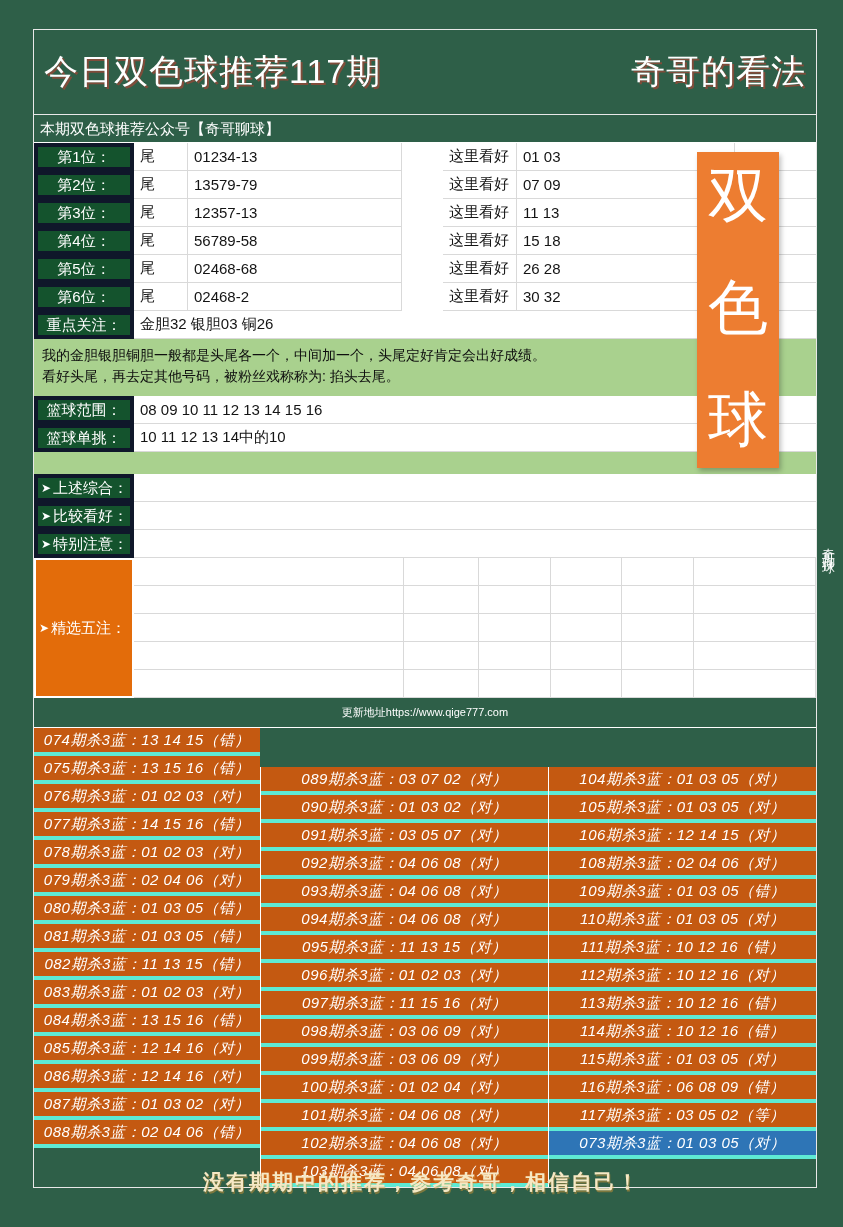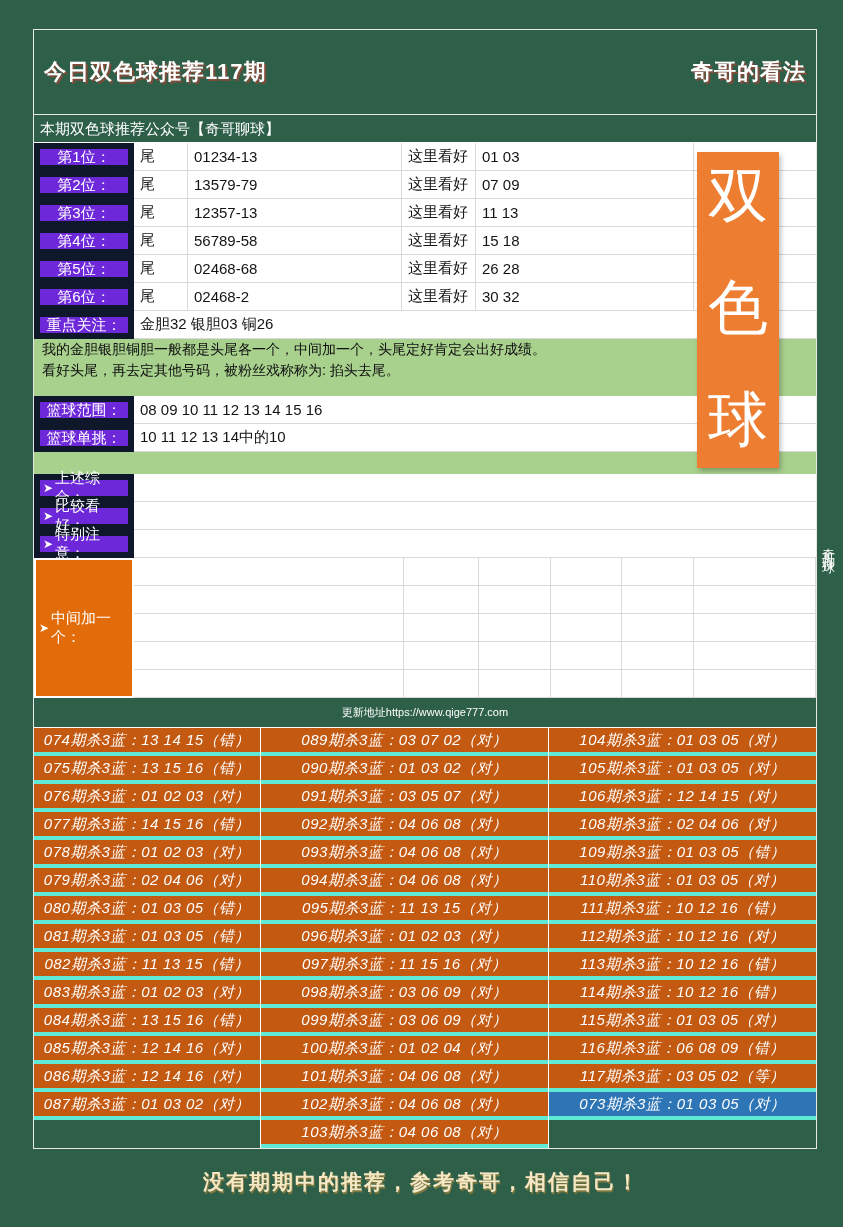--- a/index.html
+++ b/index.html
@@ -4,63 +4,63 @@
 <style>
   * { box-sizing: border-box; margin: 0; padding: 0; }
   body { font-family: "Liberation Sans", "DejaVu Sans", sans-serif; }
   .canvas { position: relative; width: 843px; height: 1227px; background: #2E5F48; overflow: hidden; }
 
   .content { position: absolute; left: 33px; top: 29px; width: 784px; border: 1px solid #E8E8E8; }
 
   
   .hdr { height: 85px; display: flex; justify-content: space-between; align-items: center;
          padding: 0 10px; border-bottom: 1px solid #E8E8E8; }
-  .hdr .t { font-size: 22px; font-weight: bold; color: #FFFFFF;
+  .hdr .t { font-size: 34px; font-weight: normal; color: #FFFFFF;
             text-shadow: 2px 2px 0 rgba(196,60,48,0.55); letter-spacing: 1px; }
 
   
   .subbar { height: 28px; line-height: 27px; color: #FFFFFF; font-size: 15px;
             padding-left: 6px; border-bottom: 1px solid #FFFFFF; }
 
   
   .xrow { display: flex; height: 28px; background: #FFFFFF; }
-  .cell-label { width: 100px; flex: 0 0 100px; background: #6d28d9; border: 6px solid #0f172a;
+  .cell-label { width: 100px; flex: 0 0 100px; background: #14532d; border: 4px solid #0f172a;
                 color: #FFFFFF; font-size: 15px; display: flex; align-items: center; justify-content: center; }
   .cell-label.arrowed { justify-content: flex-start; padding-left: 3px; }
   .cell { display: flex; align-items: center; padding: 0 6px; font-size: 15px; color: #141414;
           border-right: 1px solid #D9D9D9; border-bottom: 1px solid #D9D9D9; }
   .w-tail  { width: 54px;  flex: 0 0 54px; }
   .w-num   { width: 214px; flex: 0 0 214px; }
-  .w-hint  { width: 74px;  flex: 0 0 74px; }
+  .w-hint  { width: 74px;  flex: 0 0 74px; margin-left: 41px; }
   .w-picks { width: 218px; flex: 0 0 218px; }
   .w-rest  { flex: 1; border-right: none; }
   .w-fill  { flex: 1; border-right: none; }
 
   .arrow-ic { color: #FFFFFF; font-size: 12px; margin-right: 2px; }
 
   
   .noteblock { height: 57px; background: #A9D18E; color: #0E0E0E; font-size: 14px;
-               padding: 0 8px 0 8px; line-height: 21px; }
+               padding: 6px 8px 0 8px; line-height: 21px; }
   .greenbar { height: 22px; background: #A9D18E; }
 
   
   .selwrap { display: flex; height: 140px; background: #FFFFFF; }
   .sel-label { width: 100px; flex: 0 0 100px; background: #E36C0A; border: 2px solid #FFFFFF;
                color: #FFFFFF; font-size: 15px; display: flex; align-items: center; padding-left: 3px; }
   .selgrid { flex: 1; display: grid; grid-template-columns: 270px 75px 72px 71px 72px 1fr;
              grid-auto-rows: 28px; }
   .sel-cell { border-right: 1px solid #D9D9D9; border-bottom: 1px solid #D9D9D9; background: #FFFFFF; }
 
   
   .updbar { height: 29px; line-height: 28px; text-align: center; color: #FFFFFF; font-size: 11px; }
 
   
   .hist { display: flex; border-top: 1px solid #FFFFFF; }
   .hcol { display: flex; flex-direction: column; }
-  .hcol + .hcol { border-left: 1px solid #FFFFFF; }
+  .hcol + .hcol { border-left: 1px solid #FFFFFF; margin-top: 39px; }
   .hcell { height: 28px; background: #C45911; color: #FFFFFF; font-size: 15px;
            display: flex; align-items: center; justify-content: center;
            border-bottom: 4px solid #5eead4; letter-spacing: 0.5px; font-style: italic; }
   .hcell.hl { background: #2E75B6; }
 
   
   .banner { position: absolute; left: 697px; top: 152px; width: 82px; height: 316px;
             background: #ED7D31; z-index: 5; display: flex; flex-direction: column;
             align-items: center; justify-content: space-between; padding: 14px 0 18px 0;
             box-shadow: 2px 3px 5px rgba(0,0,0,0.25); }
@@ -179,21 +179,21 @@
       <div class="cell-label arrowed">
         <span class="arrow-ic">➤</span>
         <span>特别注意：</span>
       </div>
       <div class="cell w-fill"></div>
     </div>
 
     <div class="selwrap">
       <div class="sel-label">
         <span class="arrow-ic">➤</span>
-        <span>中间加一个：</span>
+        <span>精选五注：</span>
       </div>
       <div class="selgrid">
           <div class="sel-cell"></div>
           <div class="sel-cell"></div>
           <div class="sel-cell"></div>
           <div class="sel-cell"></div>
           <div class="sel-cell"></div>
           <div class="sel-cell"></div>
           <div class="sel-cell"></div>
           <div class="sel-cell"></div>
@@ -235,20 +235,21 @@
           <div class="hcell">078期杀3蓝：01 02 03（对）</div>
           <div class="hcell">079期杀3蓝：02 04 06（对）</div>
           <div class="hcell">080期杀3蓝：01 03 05（错）</div>
           <div class="hcell">081期杀3蓝：01 03 05（错）</div>
           <div class="hcell">082期杀3蓝：11 13 15（错）</div>
           <div class="hcell">083期杀3蓝：01 02 03（对）</div>
           <div class="hcell">084期杀3蓝：13 15 16（错）</div>
           <div class="hcell">085期杀3蓝：12 14 16（对）</div>
           <div class="hcell">086期杀3蓝：12 14 16（对）</div>
           <div class="hcell">087期杀3蓝：01 03 02（对）</div>
+          <div class="hcell">088期杀3蓝：02 04 06（错）</div>
         </div>
         <div class="hcol" style="width: 288px;">
           <div class="hcell">089期杀3蓝：03 07 02（对）</div>
           <div class="hcell">090期杀3蓝：01 03 02（对）</div>
           <div class="hcell">091期杀3蓝：03 05 07（对）</div>
           <div class="hcell">092期杀3蓝：04 06 08（对）</div>
           <div class="hcell">093期杀3蓝：04 06 08（对）</div>
           <div class="hcell">094期杀3蓝：04 06 08（对）</div>
           <div class="hcell">095期杀3蓝：11 13 15（对）</div>
           <div class="hcell">096期杀3蓝：01 02 03（对）</div>

